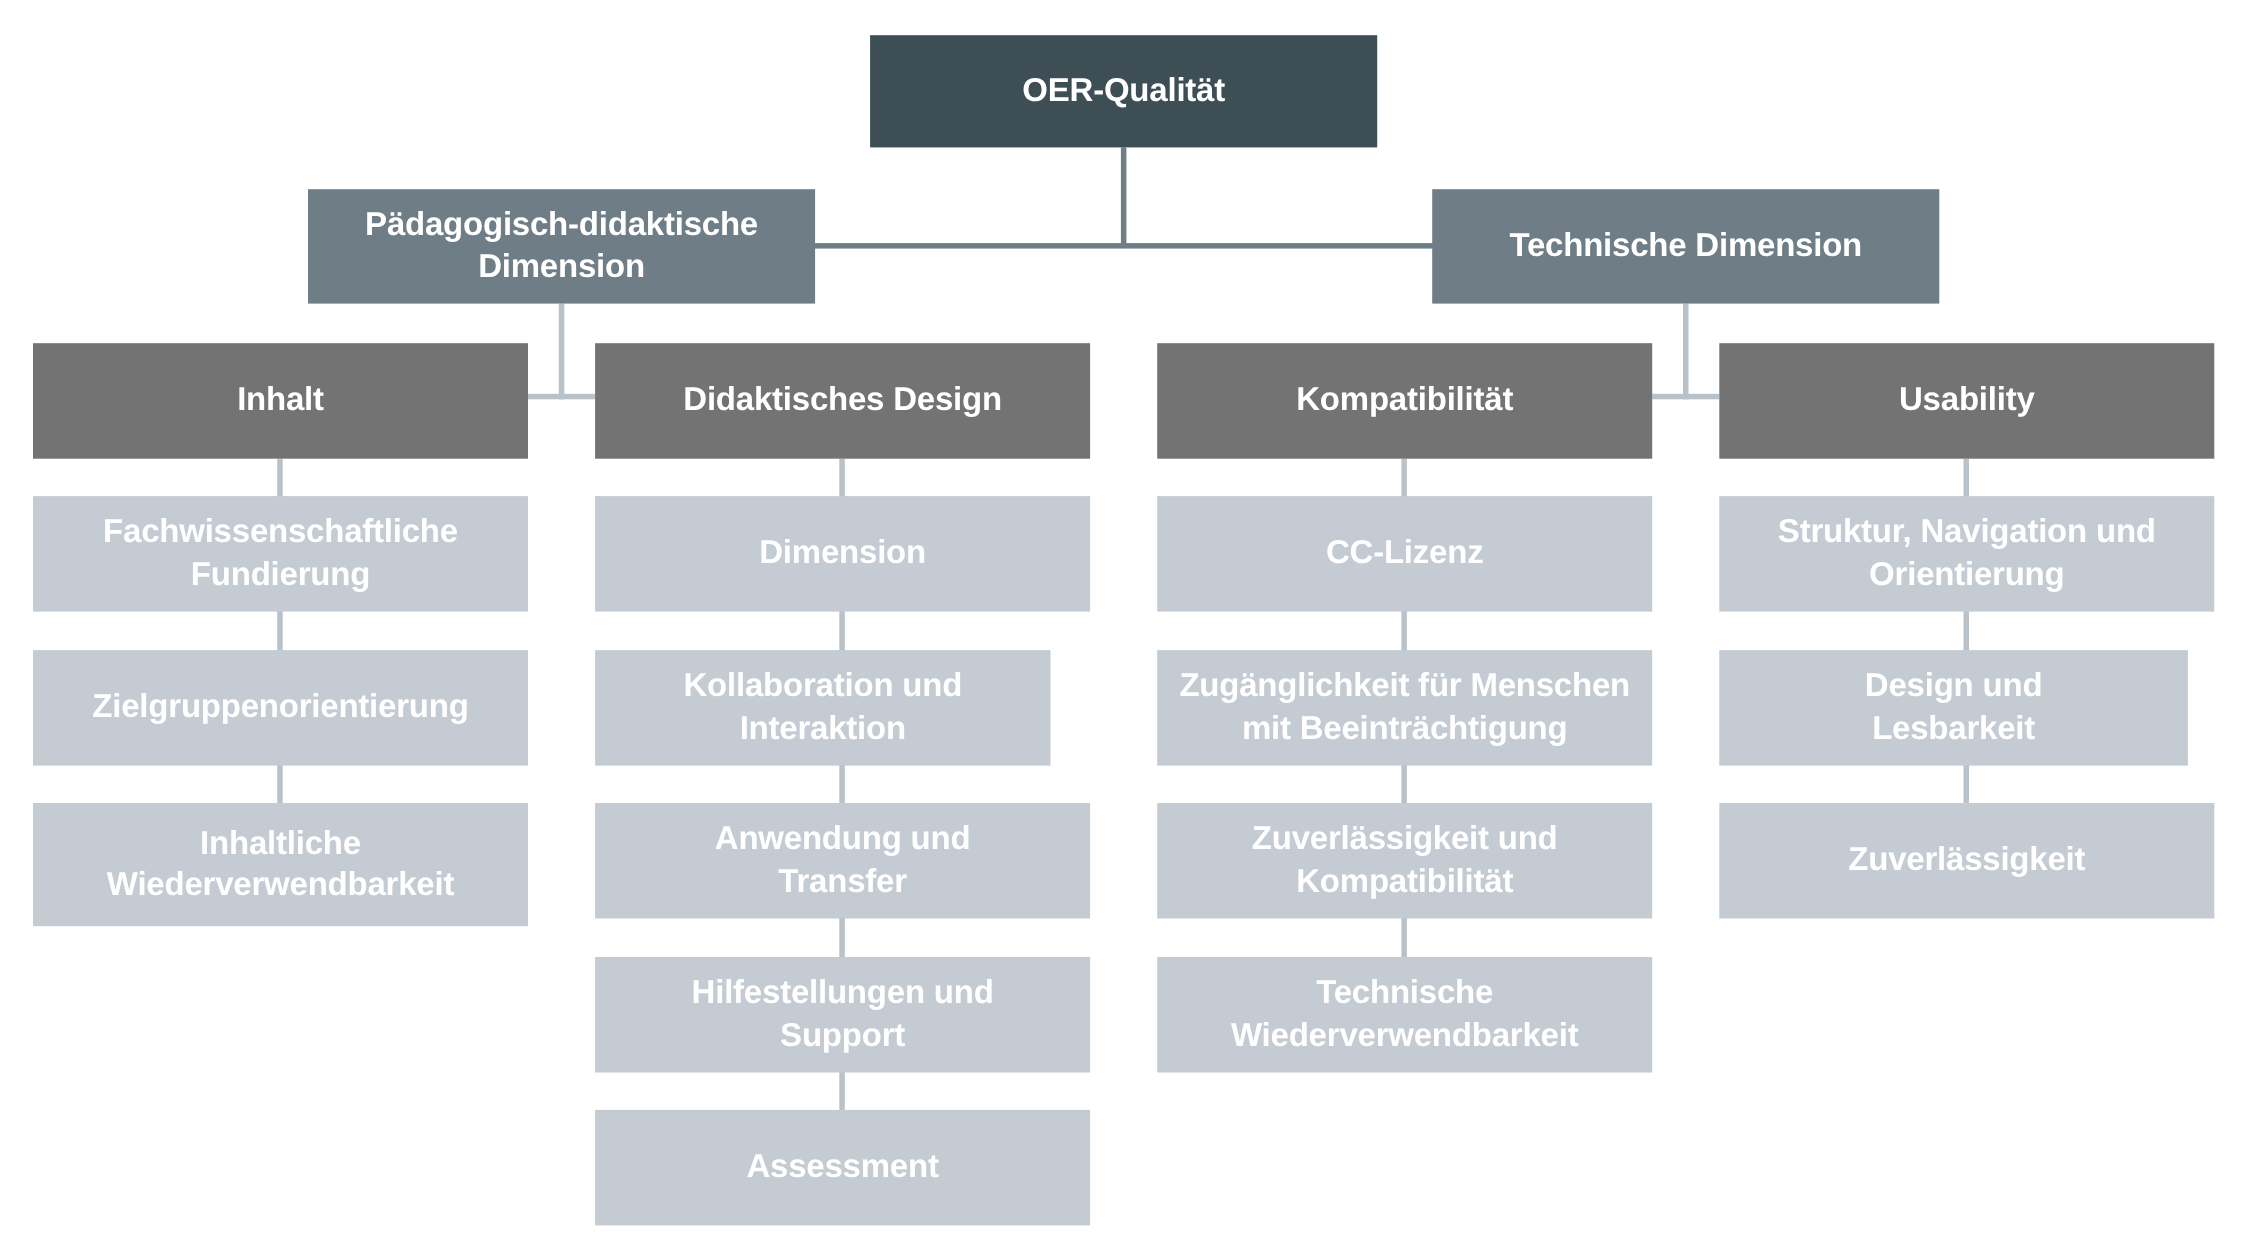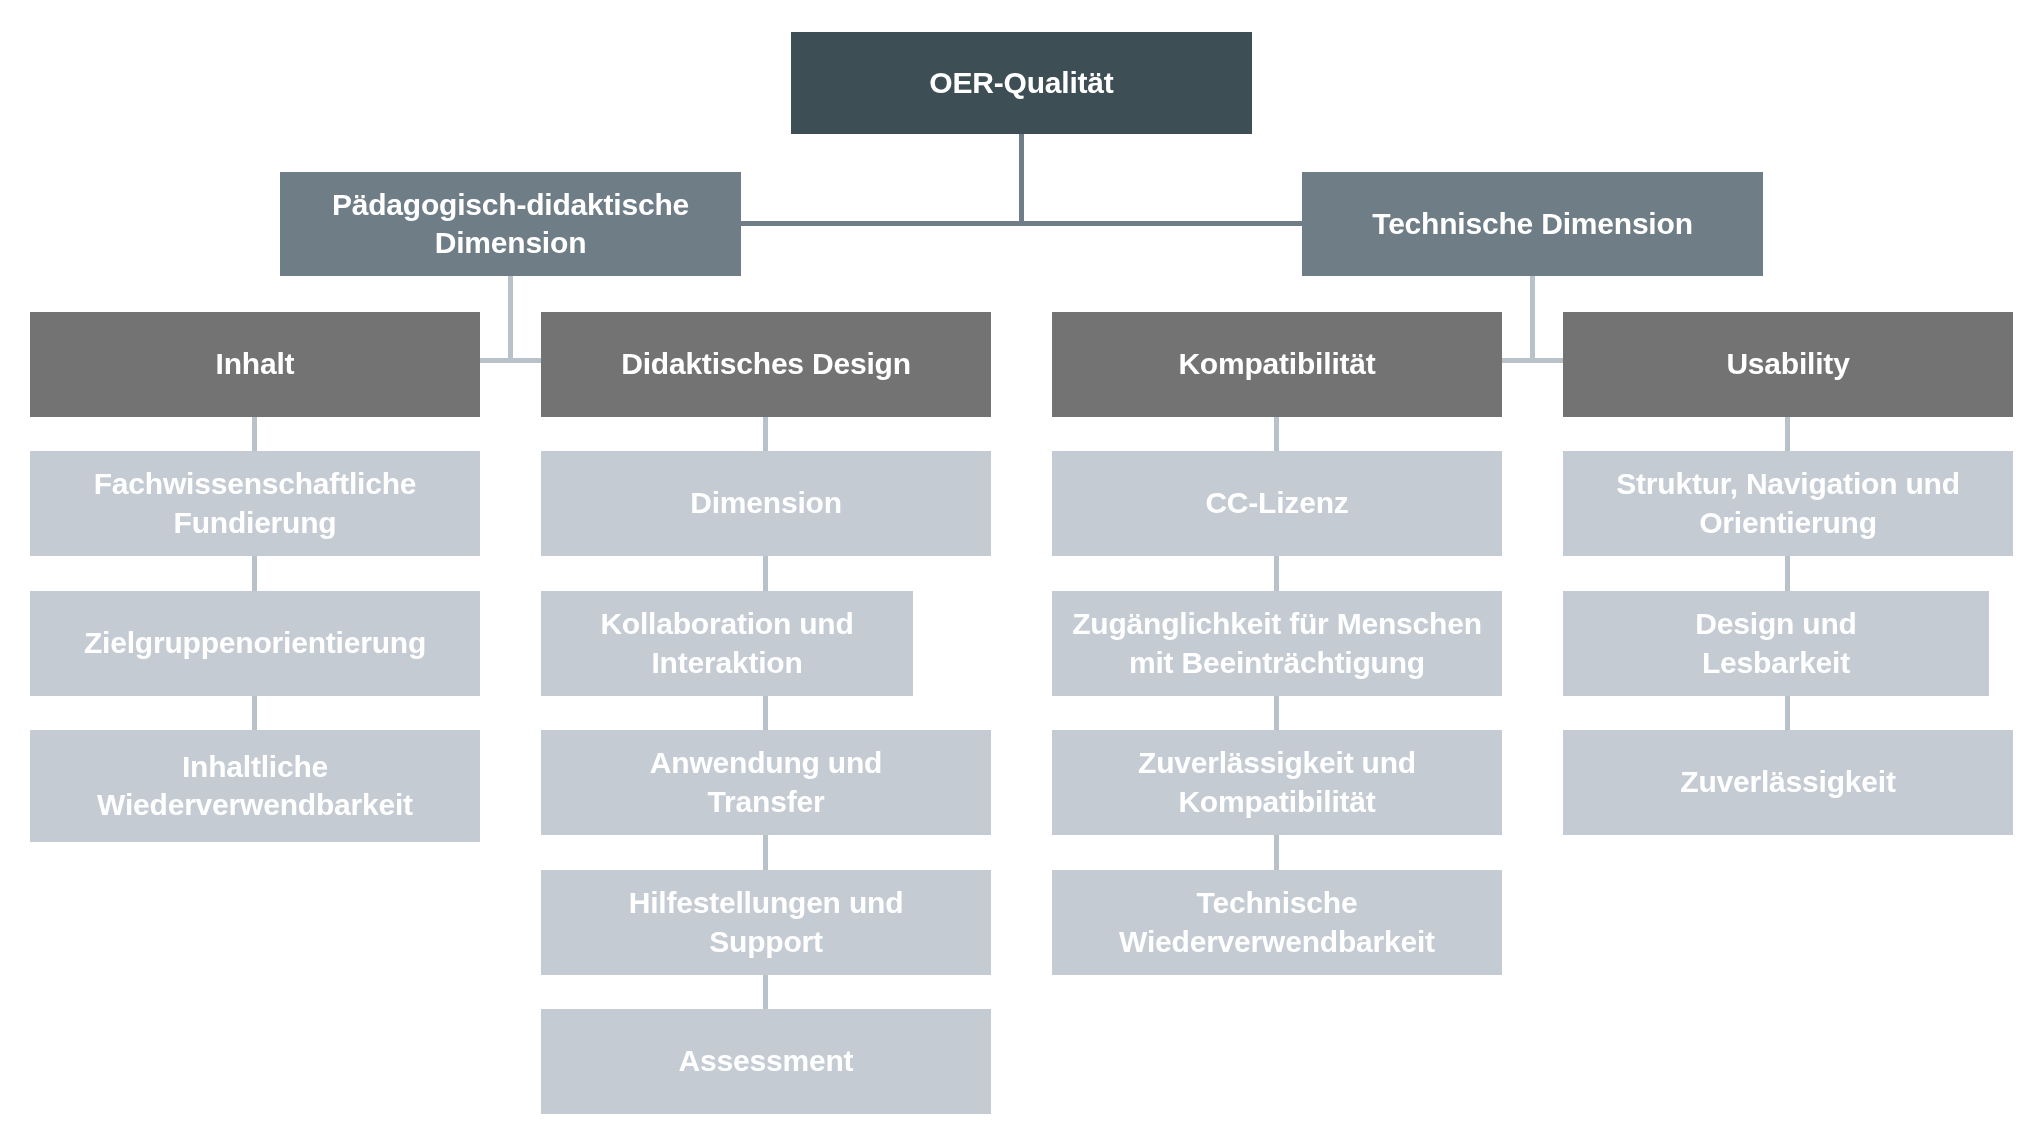--- a/index.html
+++ b/index.html
@@ -68,21 +68,21 @@
   <div class="box cat" style="left:1052px;top:312px;width:450px;height:105px">Kompatibilität</div>
   <div class="box cat" style="left:1563px;top:312px;width:450px;height:105px">Usability</div>
 
   <div class="box item" style="left:30px;top:451px;width:450px;height:105px">Fachwissenschaftliche
 Fundierung</div>
   <div class="box item" style="left:30px;top:591px;width:450px;height:105px">Zielgruppenorientierung</div>
   <div class="box item" style="left:30px;top:730px;width:450px;height:112px">Inhaltliche
 Wiederverwendbarkeit</div>
 
   <div class="box item" style="left:541px;top:451px;width:450px;height:105px">Dimension</div>
-  <div class="box item" style="left:541px;top:591px;width:372px;height:105px">Kollaboration und
+  <div class="box item" style="left:541px;top:591px;width:414px;height:105px">Kollaboration und
 Interaktion</div>
   <div class="box item" style="left:541px;top:730px;width:450px;height:105px">Anwendung und
 Transfer</div>
   <div class="box item" style="left:541px;top:870px;width:450px;height:105px">Hilfestellungen und
 Support</div>
   <div class="box item" style="left:541px;top:1009px;width:450px;height:105px">Assessment</div>
 
   <div class="box item" style="left:1052px;top:451px;width:450px;height:105px">CC-Lizenz</div>
   <div class="box item" style="left:1052px;top:591px;width:450px;height:105px">Zugänglichkeit für Menschen
 mit Beeinträchtigung</div>

